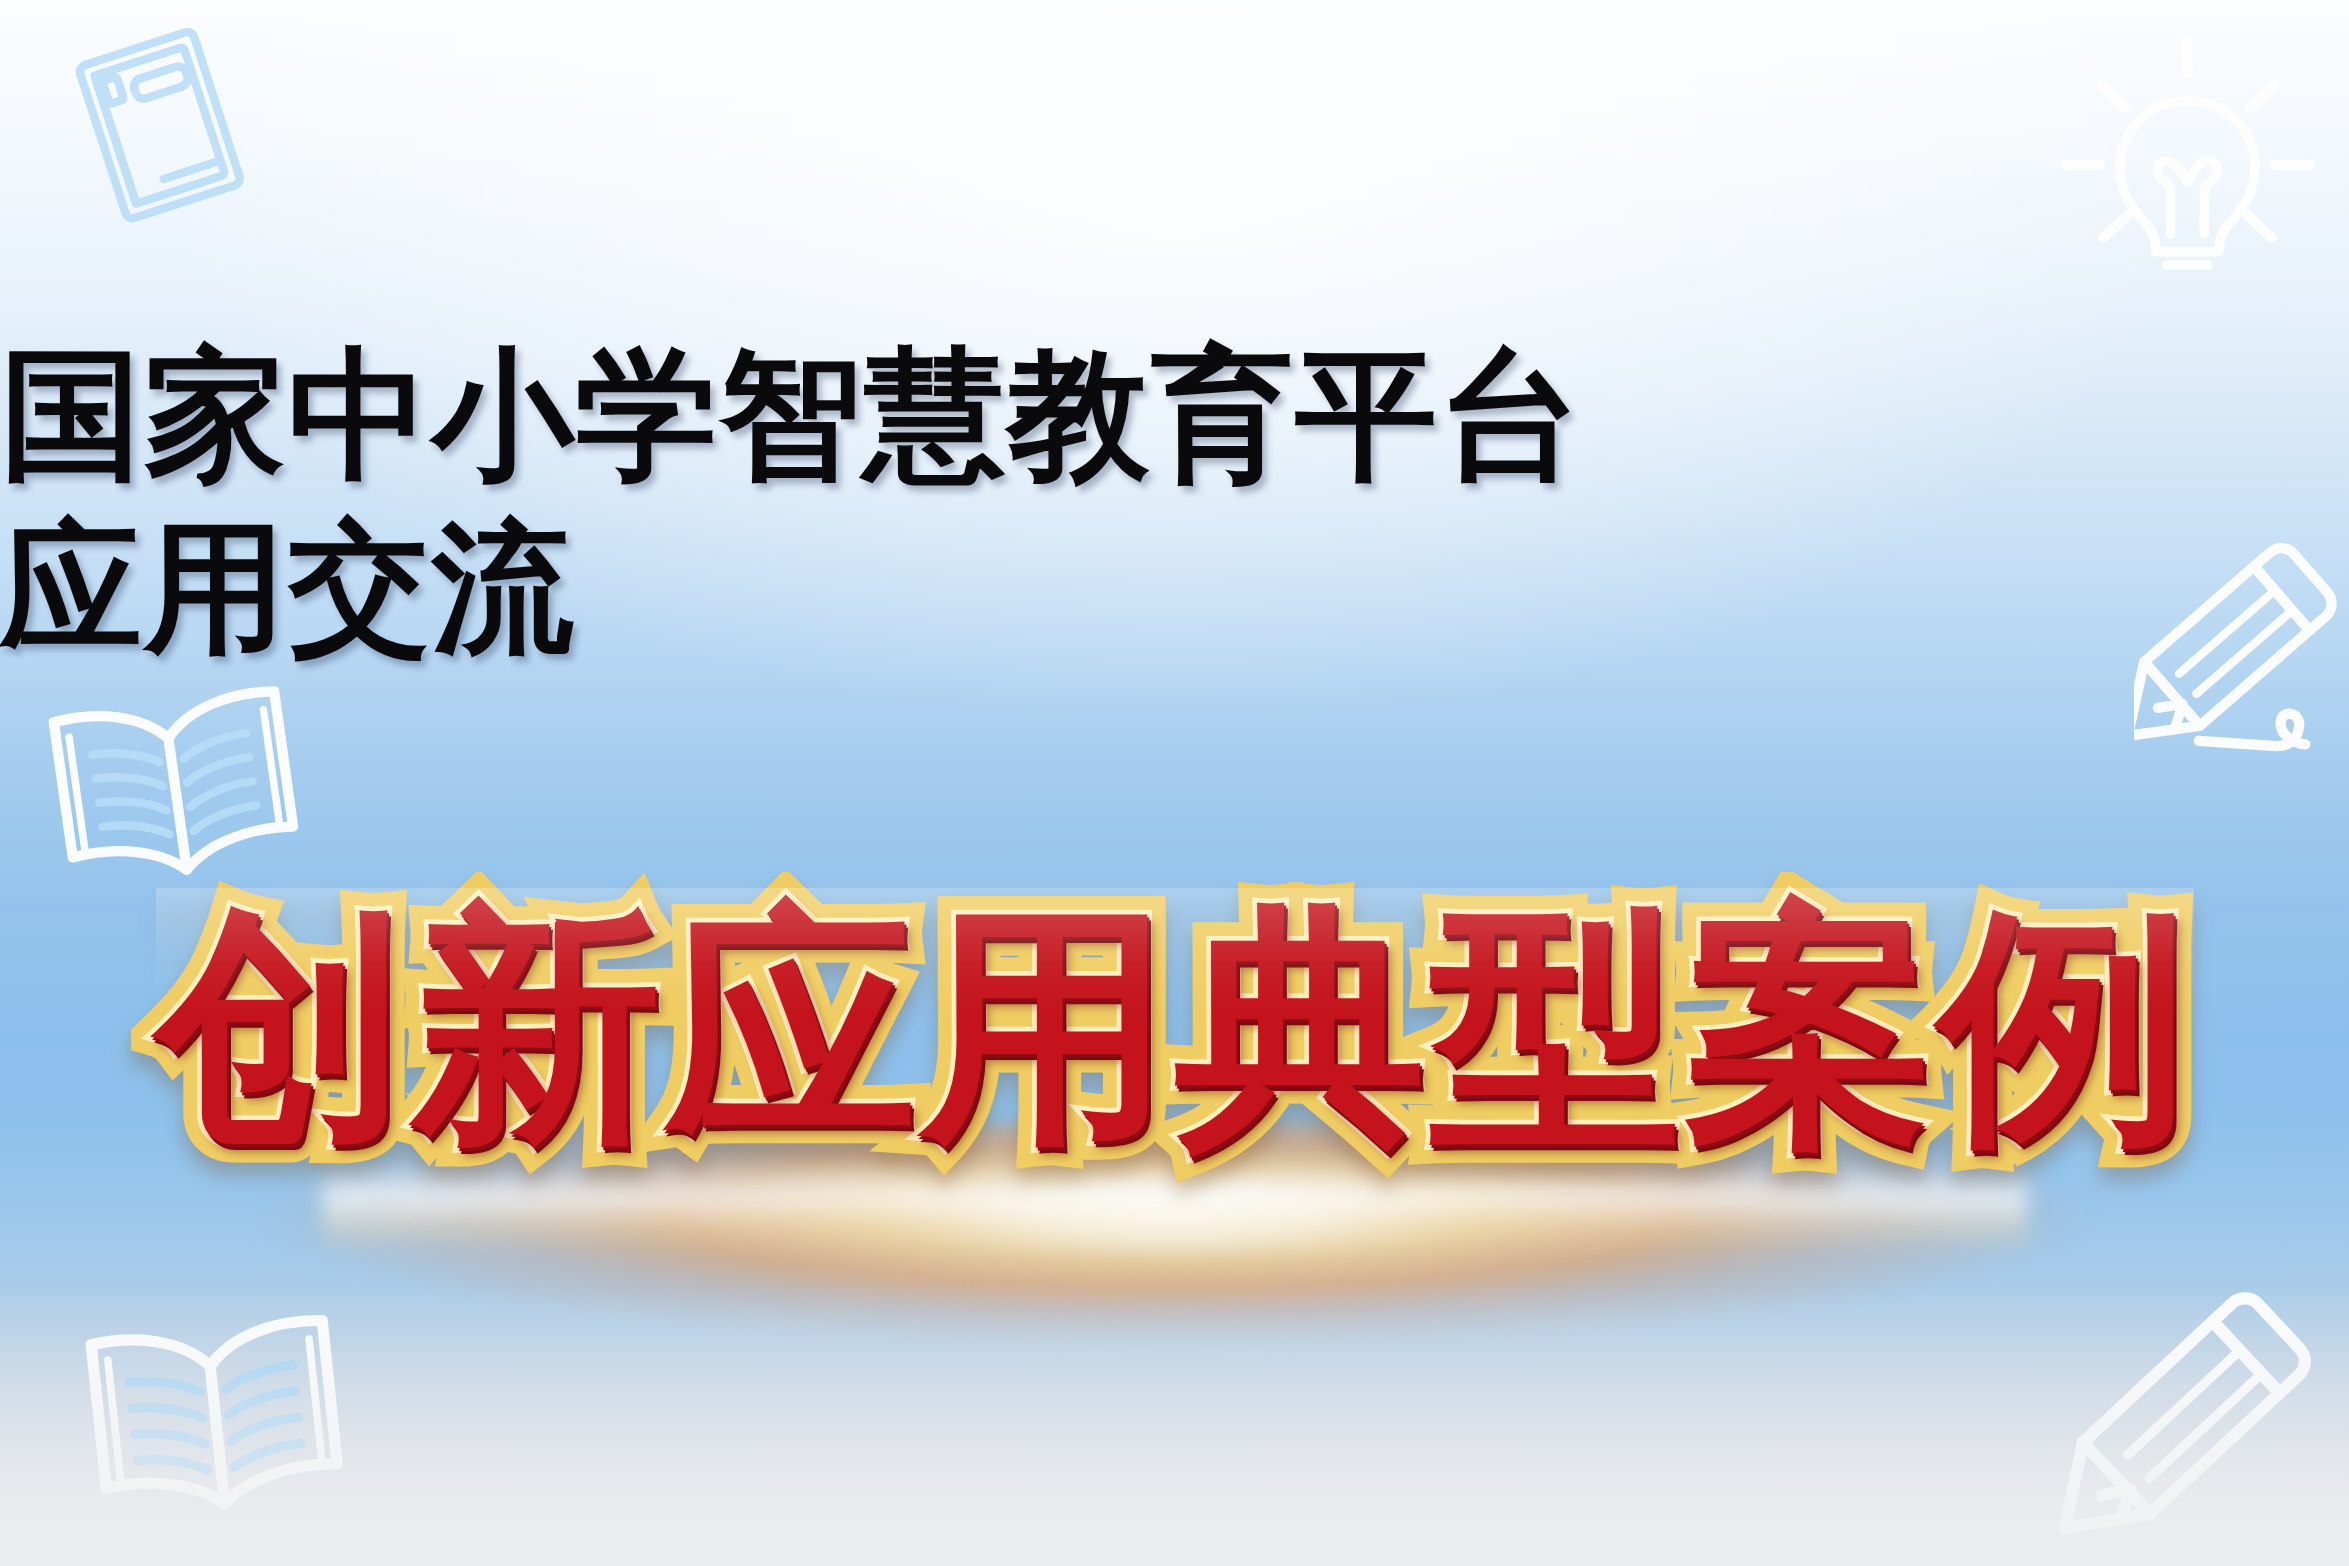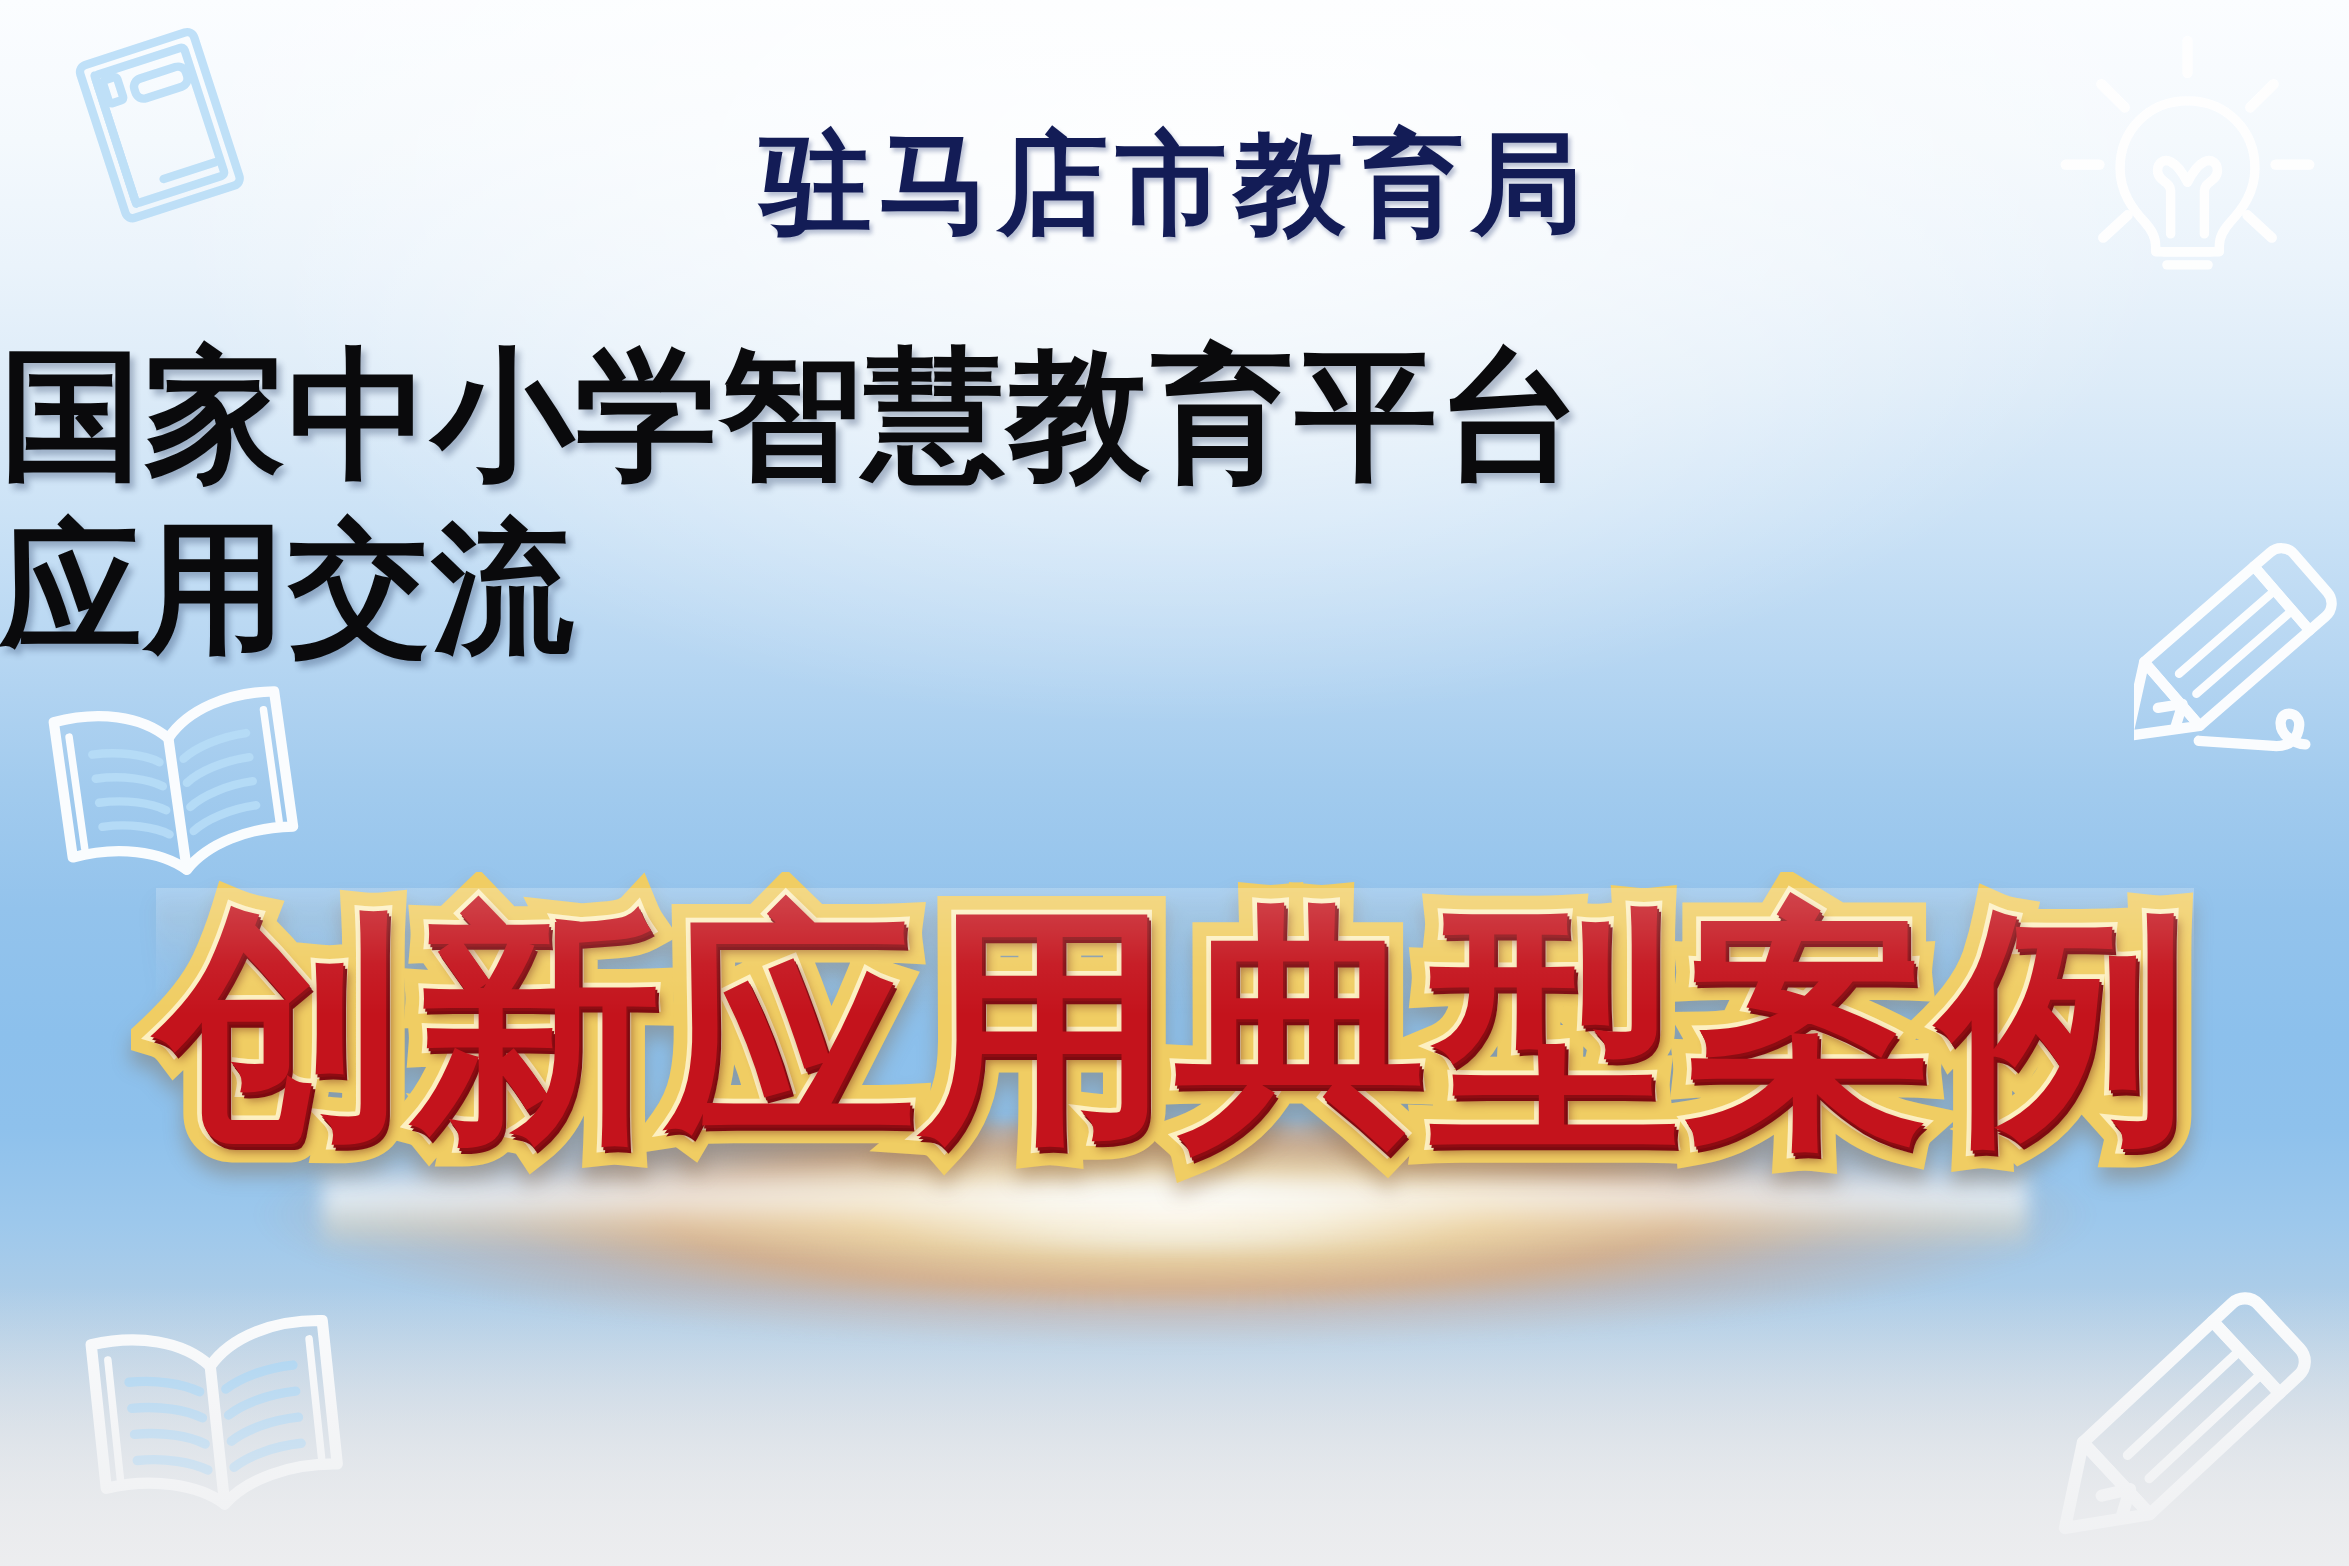--- a/index.html
+++ b/index.html
@@ -233,21 +233,20 @@
         <path d="M214 30 l46 46 a20 20 0 0 1 0 28 l-20 20 l-74 -74 l20 -20 a20 20 0 0 1 28 0 z"></path>
         <path d="M166 50 l74 74 l-134 134 l-74 -74 z"></path>
         <path d="M32 184 l74 74 l-90 18 z"></path>
         <path d="M54 240 l30 -8 l-8 30"></path>
         <path d="M196 80 l-116 116" stroke-width="10"></path>
         <path d="M220 104 l-116 116" stroke-width="10"></path>
       </g>
     </svg>
   </div>
 
-  <div class="org-line">驻马店市教育局</div>
 
   <div class="main-title">
     <span class="l1">国家中小学智慧教育平台</span>
     <span class="l2">应用交流</span>
   </div>
 
   <div class="banner-wrap">
     <div class="banner-glow"></div>
     <div class="banner-glow2"></div>
     <div class="banner-text">

